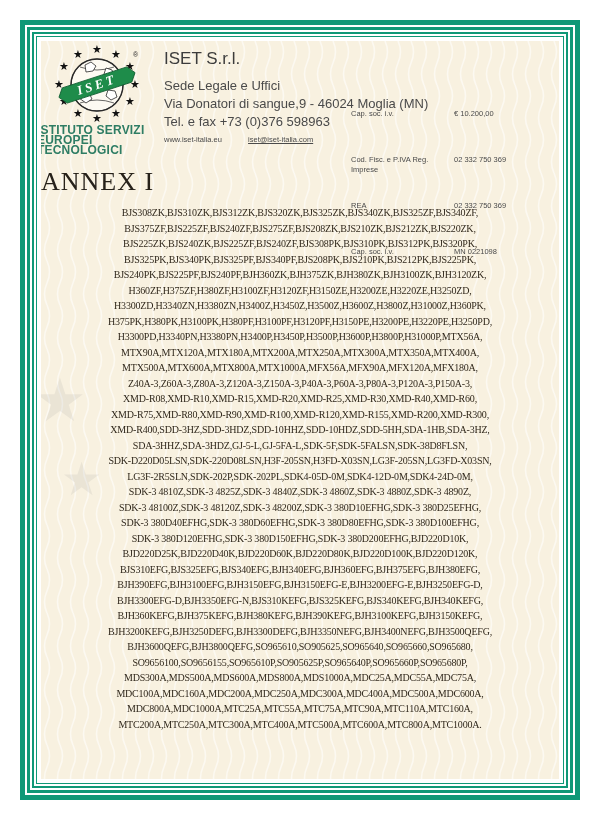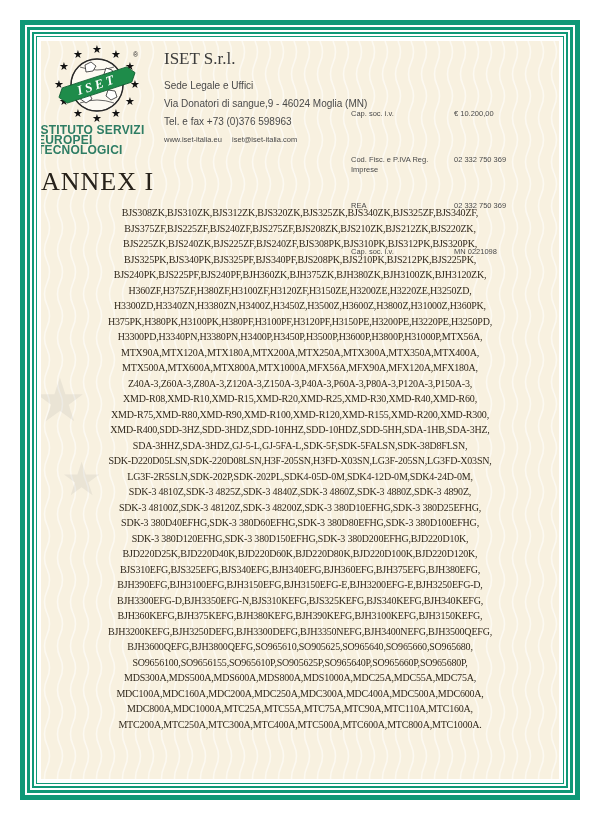--- a/index.html
+++ b/index.html
@@ -10,26 +10,26 @@
   .frame3{border:2px solid #109877;padding:2px;box-sizing:border-box;height:100%;}
   .frame4{border:1px solid #109877;box-sizing:border-box;height:100%;background:#ffffff;padding:4px;}
   .content{position:relative;width:100%;height:100%;background:#f8f1e0;box-sizing:border-box;overflow:hidden;}
   .wavebg{position:absolute;inset:0;z-index:0;pointer-events:none;}
   .layer{position:relative;z-index:1;width:100%;height:100%;}
 
   
   .logo{position:absolute;left:10px;top:2px;width:92px;height:84px;}
   .institute{position:absolute;left:-4px;top:84px;width:120px;text-align:left;
              font-size:12px;font-weight:bold;color:#2e7d64;line-height:10px;letter-spacing:.2px;}
-  .company{position:absolute;left:123px;top:8px;font-size:17px;color:#3c3c3c;font-family:Liberation Serif, serif;}
-  .addr{position:absolute;left:123px;top:40px;font-size:10px;color:#4a4a4a;}
+  .company{position:absolute;left:123px;top:8px;font-size:17px;color:#3c3c3c;}
+  .addr{position:absolute;left:123px;top:40px;font-size:13px;color:#4a4a4a;}
   .addr div{height:18px;line-height:10px;}
   .weblinks{position:absolute;left:123px;top:94px;font-size:7.5px;color:#4a4a4a;line-height:10px;}
   .weblinks a{color:#4a4a4a;text-decoration:none;}
-  .weblinks a.em{margin-left:8px;}
+  .weblinks a.em{text-decoration:underline;margin-left:24px;}
   .registry{position:absolute;left:310px;top:40px;width:200px;font-size:7.5px;color:#4a4a4a;}
   .reg-row{position:relative;height:18px;line-height:10px;margin-top:28px;}
   .reg-label{display:inline-block;width:100px;}
   .reg-value{position:absolute;left:103px;top:0;}
 
   
   .annex-title{position:absolute;left:0;top:126px;width:100%;text-align:left;
                font-family:"Liberation Serif", serif;font-size:26px;letter-spacing:1px;color:#26211a;}
   .model-list{position:absolute;left:0;top:164px;width:100%;text-align:center;
               font-family:Liberation Serif, serif;font-size:10px;letter-spacing:-0.2px;

